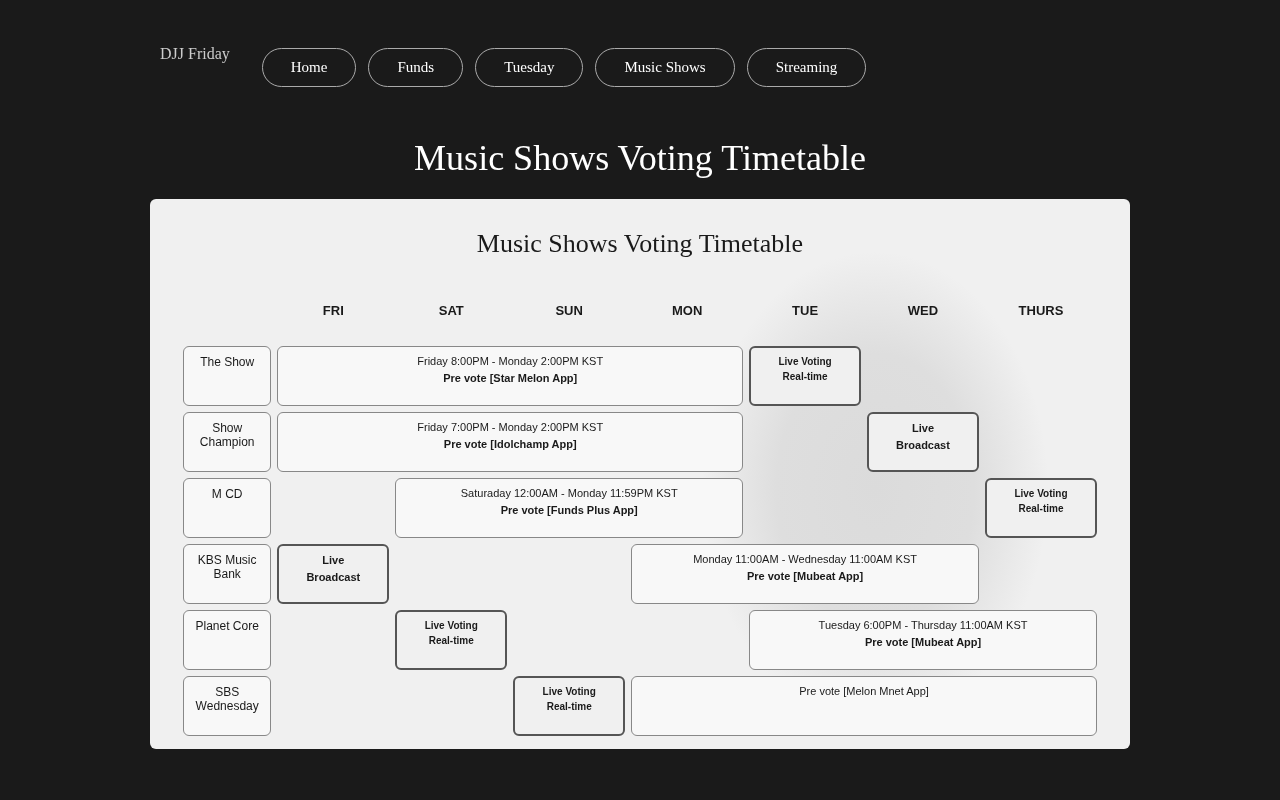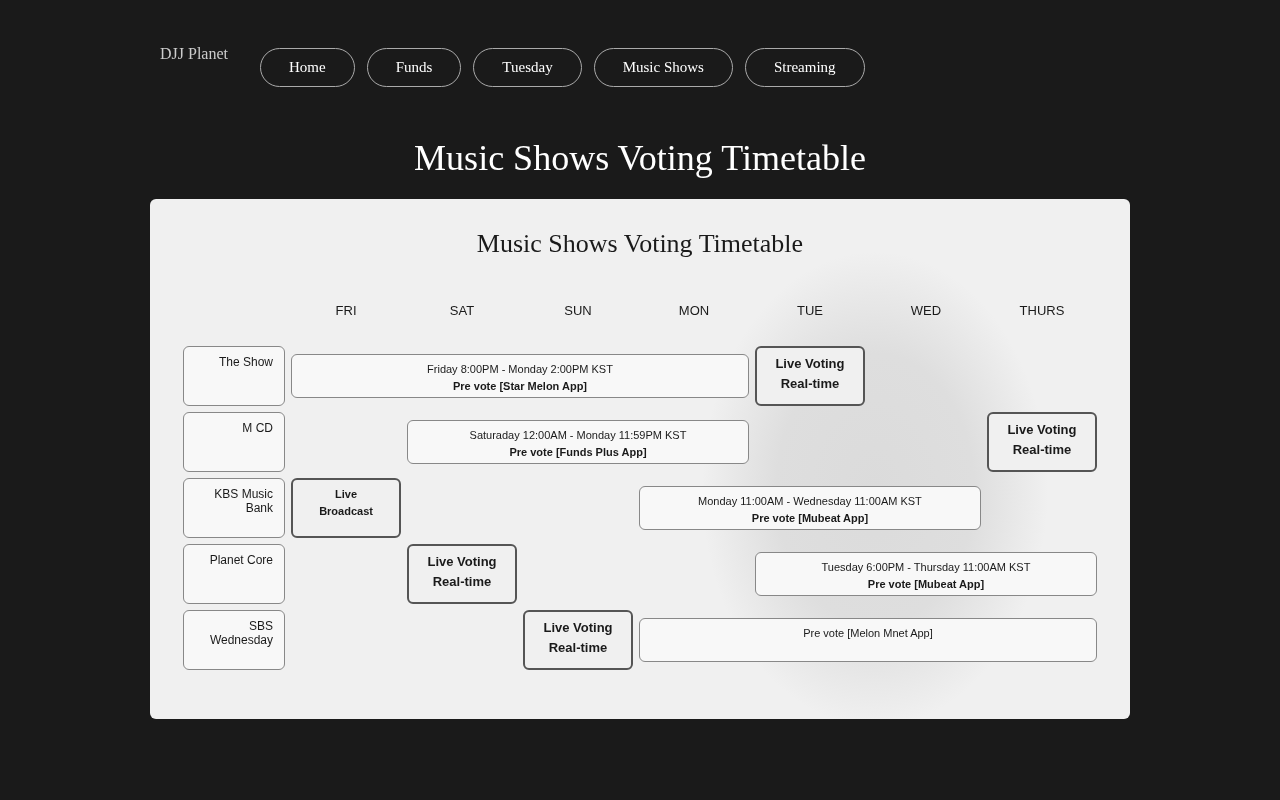--- a/index.html
+++ b/index.html
@@ -90,73 +90,73 @@
       font-family: Arial, sans-serif;
       font-size: 12px;
       color: #1a1a1a;
       position: relative;
       z-index: 2;
     }
 
     
     .tt-header th {
       text-align: center;
-      font-weight: 400;
+      font-weight: 700;
       font-size: 13px;
       padding: 6px 4px;
       color: #1a1a1a;
     }
 
     .tt-header th:first-child {
       width: 80px;
     }
 
     
     .day-col {
       width: 100px;
     }
 
     
     .show-name-cell {
       border: 1.5px solid #888;
       border-radius: 6px;
       background: #f8f8f8;
-      text-align: right;
-      padding: 8px 11px;
+      text-align: center;
+      padding: 8px 4px;
       font-size: 12px;
       font-weight: 400;
       vertical-align: middle;
       height: 60px;
     }
 
     
     .vote-cell {
       border: 1.5px solid #888;
       border-radius: 6px;
       background: #f8f8f8;
       text-align: center;
       padding: 6px 4px;
       font-size: 11px;
       vertical-align: middle;
-      height: 44px;
+      height: 60px;
       line-height: 1.5;
     }
 
     .vote-cell strong {
       font-weight: 700;
     }
 
     
     .live-vote-cell {
       border: 2px solid #555;
       border-radius: 6px;
       background: #f0f0f0;
       text-align: center;
       padding: 6px 4px;
-      font-size: 13px;
+      font-size: 10px;
       font-weight: 700;
       vertical-align: middle;
       height: 60px;
       line-height: 1.5;
     }
 
     
     .live-broadcast-cell {
       border: 2px solid #555;
       border-radius: 6px;
@@ -180,21 +180,21 @@
 
     tr {
       height: 66px;
     }
 
   </style>
 </head>
 <body>
 
 <nav>
-  <span class="nav-brand">DJJ Planet</span>
+  <span class="nav-brand">DJJ Friday</span>
   <button class="nav-btn">Home</button>
   <button class="nav-btn">Funds</button>
   <button class="nav-btn">Tuesday</button>
   <button class="nav-btn">Music Shows</button>
   <button class="nav-btn">Streaming</button>
 </nav>
 
 <h1 class="page-title">Music Shows Voting Timetable</h1>
 
 <div class="timetable-wrapper">
@@ -231,20 +231,42 @@
           </div>
         </td>
         <td>
             <div class="empty-cell"></div>
           </td>
         <td>
             <div class="empty-cell"></div>
           </td>
       </tr>
 
+      <tr>
+        <td>
+          <div class="show-name-cell">Show<br>Champion</div>
+        </td>
+        <td colspan="4">
+          <div class="vote-cell">
+            Friday 7:00PM - Monday 2:00PM KST<br>
+            <strong>Pre vote [Idolchamp App]</strong>
+          </div>
+        </td>
+        <td>
+            <div class="empty-cell"></div>
+          </td>
+        <td>
+          <div class="live-broadcast-cell">
+            <strong>Live<br>Broadcast</strong>
+          </div>
+        </td>
+        <td>
+            <div class="empty-cell"></div>
+          </td>
+      </tr>
 
       <tr>
         <td>
           <div class="show-name-cell">M CD</div>
         </td>
         <td>
             <div class="empty-cell"></div>
           </td>
         <td colspan="3">
           <div class="vote-cell">

